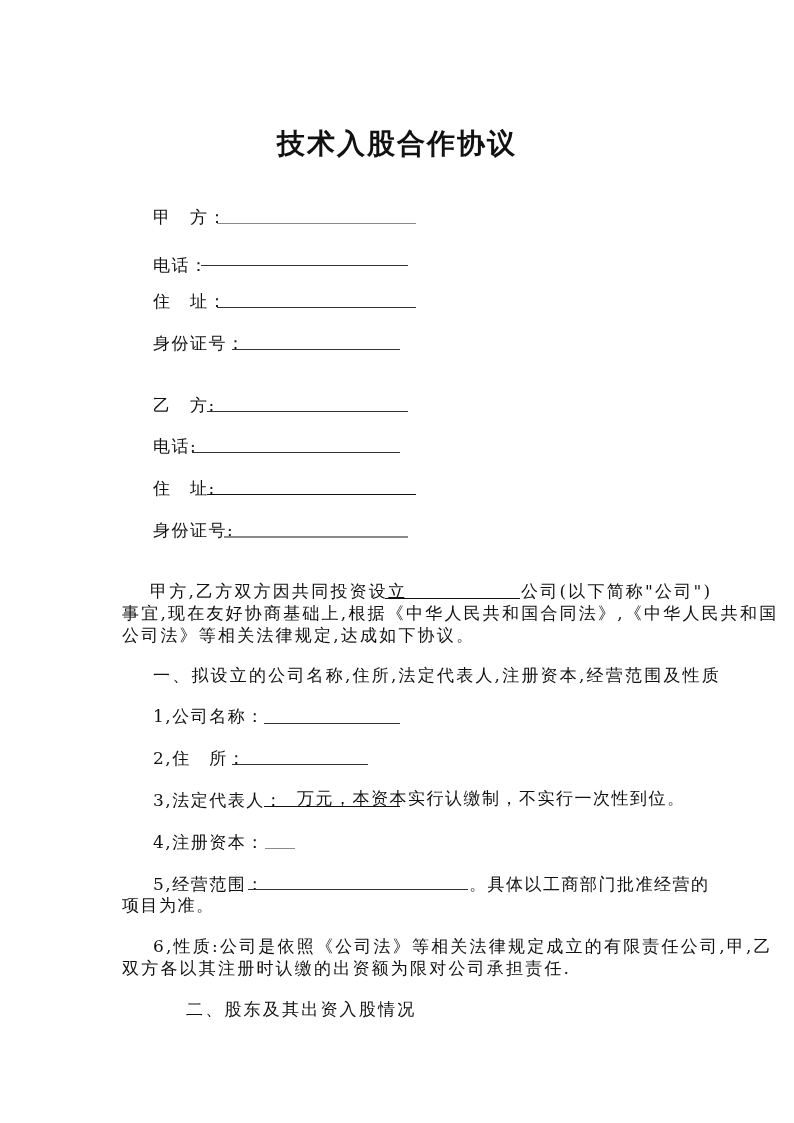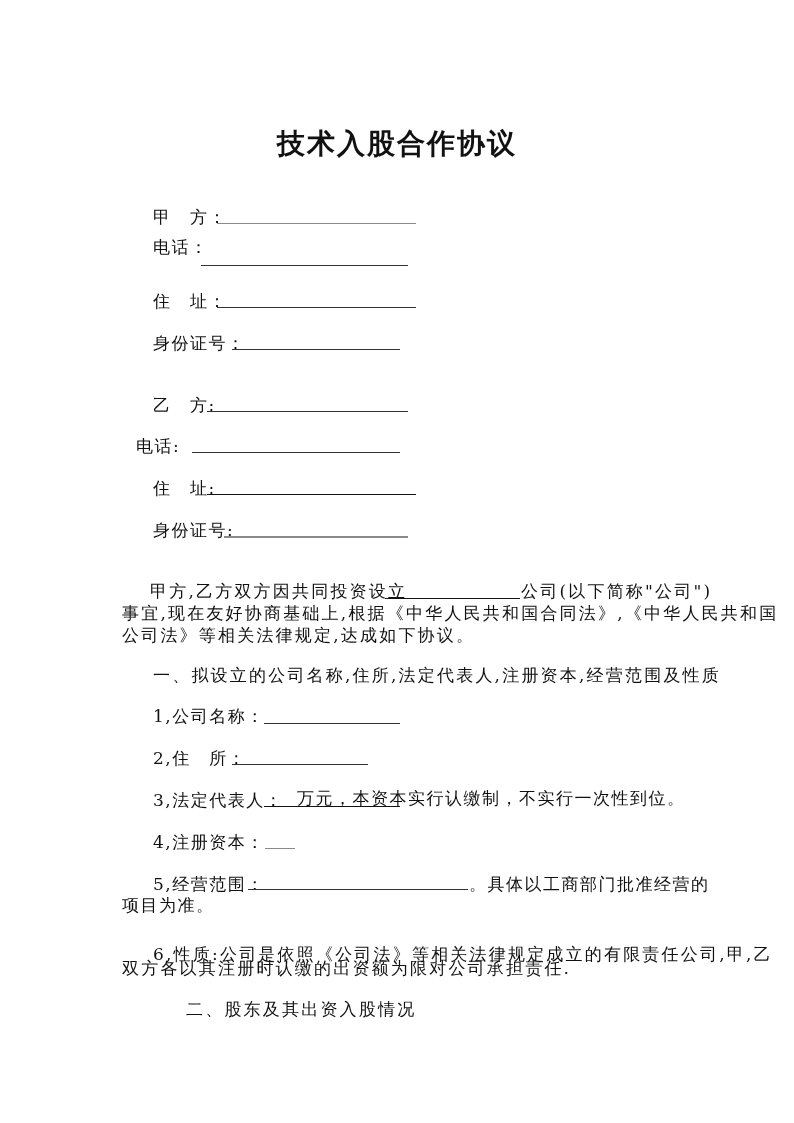--- a/index.html
+++ b/index.html
@@ -20,35 +20,35 @@
 </style>
 </head>
 <body>
 
 <div class="abs title">技术入股合作协议</div>
 
 <div>
   <div class="abs txt" style="left:153px; top:207px;">甲　方：</div>
   <div class="uline gray" style="left:217px; top:223px; width:199px;"></div>
 
-  <div class="abs txt" style="left:153px; top:237px;">电话：</div>
+  <div class="abs txt" style="left:153px; top:255px;">电话：</div>
   <div class="uline" style="left:201px; top:265px; width:207px;"></div>
 
   <div class="abs txt" style="left:153px; top:291px;text-align:right;">住　址：</div>
   <div class="uline" style="left:217px; top:307px; width:199px;"></div>
 
   <div class="abs txt" style="left:153px; top:333px;">身份证号：</div>
   <div class="uline" style="left:232px; top:349px; width:168px;"></div>
 </div>
 
 <div>
   <div class="abs txt" style="left:153px; top:395px;">乙　方:</div>
   <div class="uline" style="left:207px; top:411px; width:201px;"></div>
 
-  <div class="abs txt" style="left:136px; top:436px;">电话:</div>
+  <div class="abs txt" style="left:153px; top:436px;">电话:</div>
   <div class="uline" style="left:192px; top:452px; width:208px;"></div>
 
   <div class="abs txt" style="left:153px; top:478px;">住　址:</div>
   <div class="uline" style="left:207px; top:494px; width:209px; border-top-color:#111;"></div>
 
   <div class="abs txt" style="left:153px; top:520px;text-align:center;">身份证号:</div>
   <div class="uline gray" style="left:224px; top:536px; width:184px; border-top-width:2px;"></div>
 </div>
 
 <div>
@@ -72,16 +72,16 @@
 
 <div class="abs txt" style="left:153px; top:832px;">4,注册资本：</div>
 <div class="uline gray" style="left:265px; top:848px; width:30px;"></div>
 <div class="abs txt" style="left:297px; top:788px;text-align:center;">万元，本资本实行认缴制，不实行一次性到位。</div>
 
 <div class="abs txt" style="left:153px; top:874px;">5,经营范围：</div>
 <div class="uline" style="left:248px; top:889px; width:220px;"></div>
 <div class="abs txt" style="left:469px; top:874px;">。具体以工商部门批准经营的</div>
 <div class="abs txt" style="left:122px; top:895px;">项目为准。</div>
 
-<div class="abs para" style="left:153px; top:935px;margin-top:8px;">6,性质:公司是依照《公司法》等相关法律规定成立的有限责任公司,甲,乙</div>
+<div class="abs para" style="left:153px; top:935px;">6,性质:公司是依照《公司法》等相关法律规定成立的有限责任公司,甲,乙</div>
 <div class="abs para" style="left:122px; top:957px;text-align:center;">双方各以其注册时认缴的出资额为限对公司承担责任.</div>
 
 <div class="abs para" style="left:186px; top:998px;">二、股东及其出资入股情况</div>
 
 </body></html>

